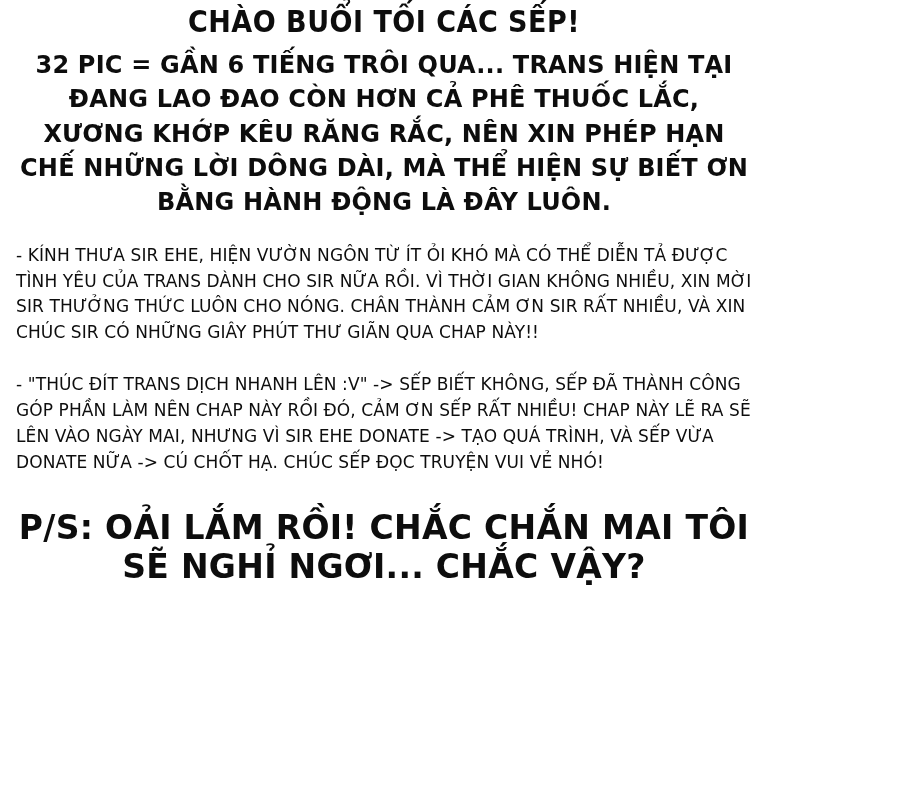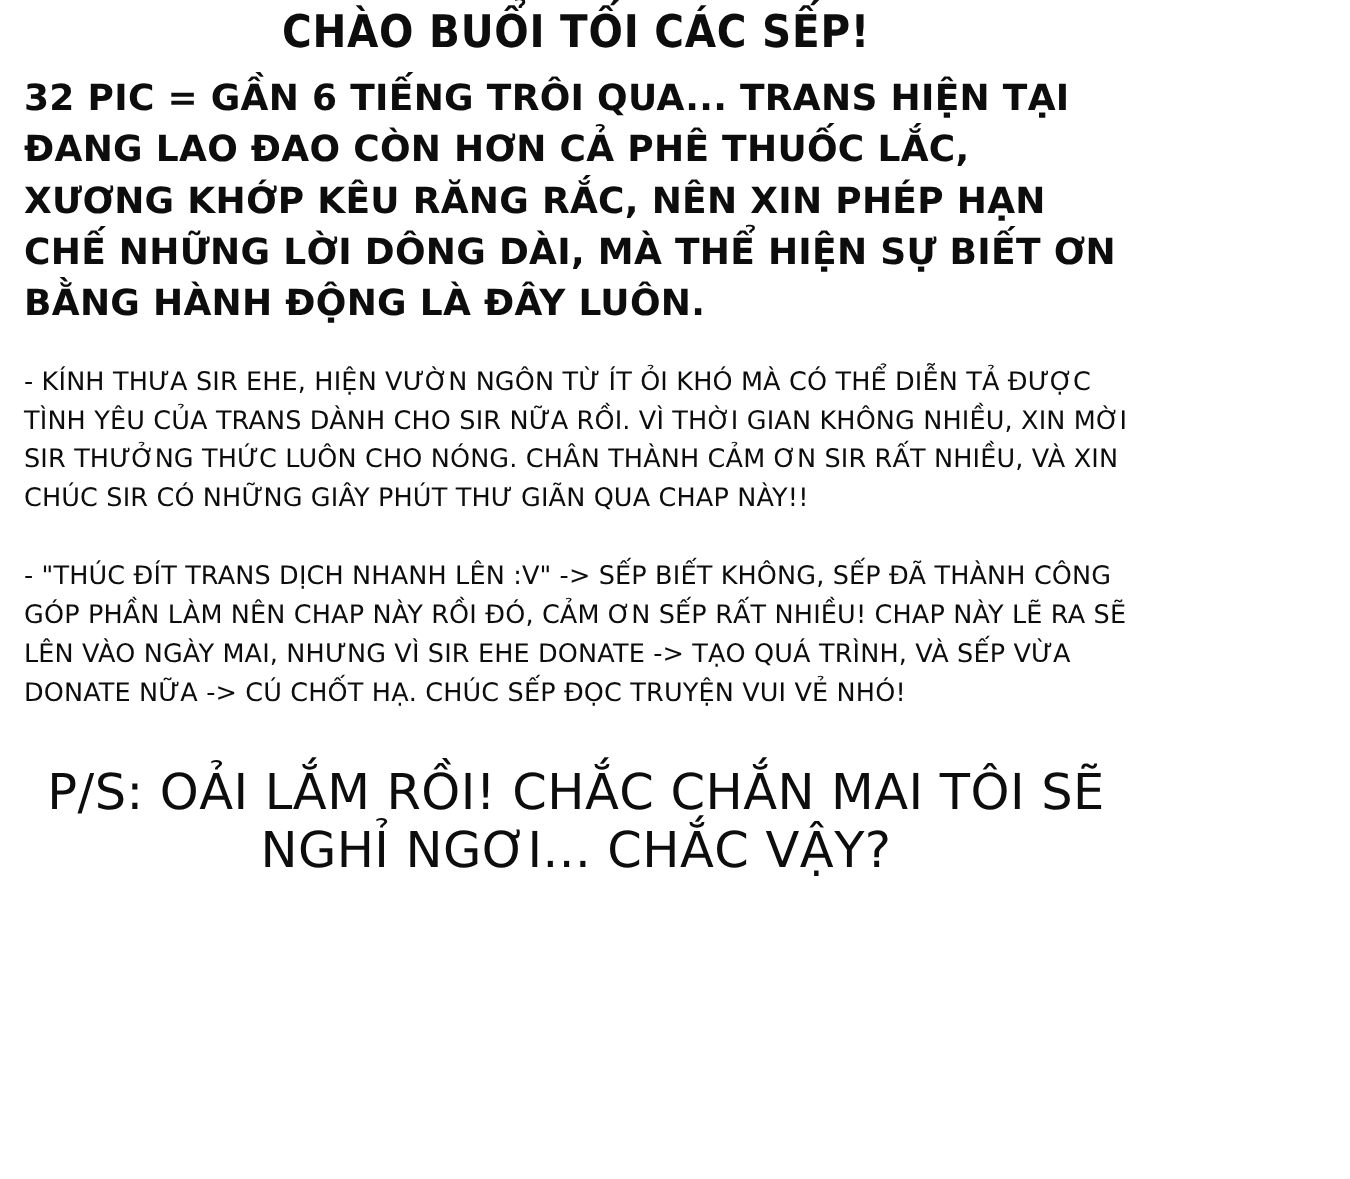--- a/index.html
+++ b/index.html
@@ -29,20 +29,21 @@
     font-size: 30px;
     letter-spacing: 0.5px;
     line-height: 1.08;
     margin: 6px 0 10px 0;
     text-transform: uppercase;
     font-stretch: condensed;
   }
 
   
   .intro {
+    text-align: center;
     font-weight: 800;
     font-size: 24px;
     line-height: 1.42;
     letter-spacing: 0.2px;
     text-transform: uppercase;
     margin: 0 0 24px 0;
     padding: 0 2px;
   }
 
   
@@ -56,21 +57,21 @@
     margin: 0 0 26px 0;
     padding: 0 2px;
   }
   .para.bold-lead {
     font-weight: 500;
   }
 
   
   .footer-note {
     text-align: center;
-    font-weight: 400;
+    font-weight: 700;
     font-size: 33px;
     line-height: 1.18;
     letter-spacing: 0.3px;
     text-transform: uppercase;
     margin: 34px 0 0 0;
   }
 </style>
 </head>
 <body>
 

